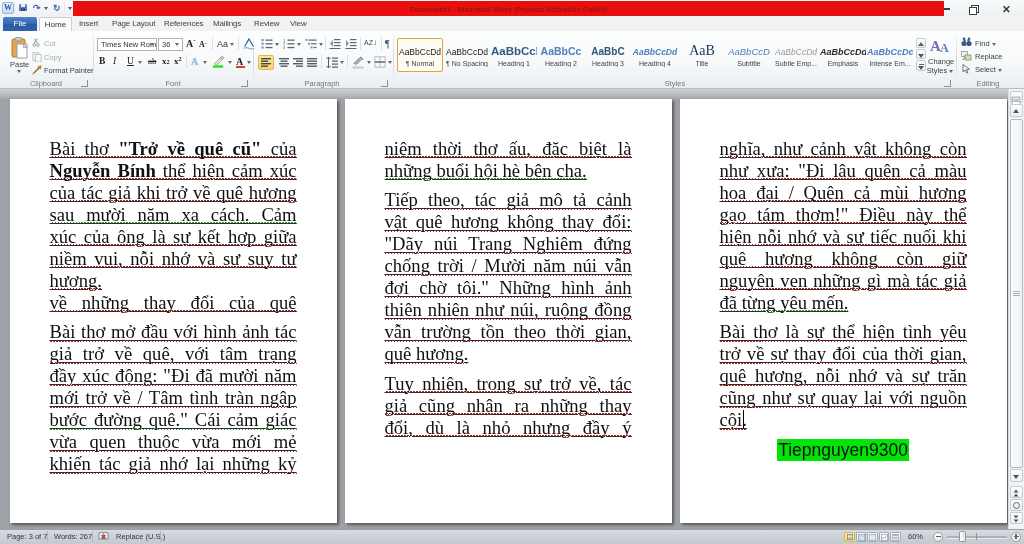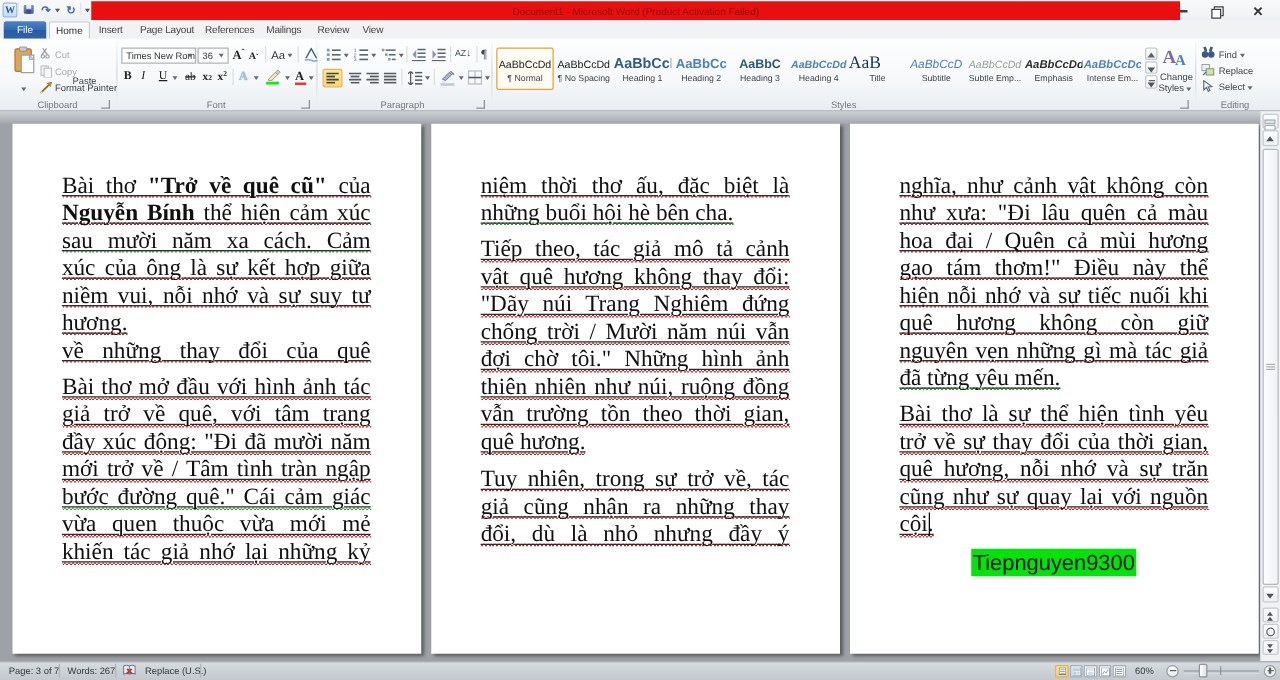--- a/index.html
+++ b/index.html
@@ -89,21 +89,21 @@
 <div class="abs dlaunch" style="left:380.5px;top:79.5px;"></div>
 <div class="abs dlaunch" style="left:944px;top:79.5px;"></div>
 
 <div class="abs" style="left:8px;top:37px;width:24px;height:40px;"></div>
 <svg class="abs" style="left:9px;top:37px;" width="20" height="22" viewBox="0 0 20 22">
  <rect x="3" y="2" width="13" height="18" rx="1.5" fill="#e2a355" stroke="#b07a30" stroke-width="1"></rect>
  <rect x="6.5" y="0.5" width="6" height="3.5" rx="1" fill="#c9c9c9" stroke="#8c8c8c" stroke-width="0.8"></rect>
  <path d="M8 7 L18 7 L18 21 L8 21 Z" fill="#fdfdfd" stroke="#9aa0a6" stroke-width="1"></path>
  <path d="M14.5 7 L18 10.5 L14.5 10.5 Z" fill="#d7dbde" stroke="#9aa0a6" stroke-width="0.8"></path>
 </svg>
-<div class="abs rtext" style="left:10px;top:60px;margin-left:48px;">Paste</div>
+<div class="abs rtext" style="left:10px;top:60px;">Paste</div>
 <div class="abs dd" style="left:17px;top:70px;"></div>
 <svg class="abs" style="left:32px;top:38px;" width="9" height="9" viewBox="0 0 12 12">
  <path d="M3 1 L8 8 M7 1 L2 8" stroke="#9aa0a4" stroke-width="1.4" fill="none"></path>
  <circle cx="3" cy="9.5" r="1.8" fill="none" stroke="#9aa0a4" stroke-width="1.2"></circle>
  <circle cx="8" cy="9.5" r="1.8" fill="none" stroke="#9aa0a4" stroke-width="1.2"></circle>
 </svg>
 <div class="abs rtext grayt" style="left:44px;top:39px;">Cut</div>
 <svg class="abs" style="left:32px;top:52px;" width="10" height="10" viewBox="0 0 12 12">
  <rect x="1" y="1" width="7" height="9" fill="#f2f3f4" stroke="#b9bdc1" stroke-width="1"></rect>
  <rect x="4" y="3" width="7" height="9" fill="#f7f8f8" stroke="#b9bdc1" stroke-width="1"></rect>
@@ -259,21 +259,21 @@
 <div class="abs" style="left:538px;top:37.5px;width:46px;height:34px;border-radius:2px;box-sizing:border-box;"></div>
 <div class="abs" style="left:538px;top:41px;width:46px;text-align:center;white-space:nowrap;overflow:hidden;"><span style="font-size:10.5px;font-weight:bold;color:#4f81bd;">AaBbCc</span></div>
 <div class="abs" style="left:538px;top:60px;width:46px;text-align:center;font-size:7px;color:#3f4347;white-space:nowrap;overflow:hidden;">Heading 2</div>
 <div class="abs" style="left:585px;top:37.5px;width:46px;height:34px;border-radius:2px;box-sizing:border-box;"></div>
 <div class="abs" style="left:585px;top:41px;width:46px;text-align:center;white-space:nowrap;overflow:hidden;"><span style="font-size:10px;font-weight:bold;color:#2f5777;">AaBbC</span></div>
 <div class="abs" style="left:585px;top:60px;width:46px;text-align:center;font-size:7px;color:#3f4347;white-space:nowrap;overflow:hidden;">Heading 3</div>
 <div class="abs" style="left:632px;top:37.5px;width:46px;height:34px;border-radius:2px;box-sizing:border-box;"></div>
 <div class="abs" style="left:632px;top:41px;width:46px;text-align:center;white-space:nowrap;overflow:hidden;"><span style="font-size:8.5px;font-weight:bold;font-style:italic;color:#4f81bd;">AaBbCcDd</span></div>
 <div class="abs" style="left:632px;top:60px;width:46px;text-align:center;font-size:7px;color:#3f4347;white-space:nowrap;overflow:hidden;">Heading 4</div>
 <div class="abs" style="left:679px;top:37.5px;width:46px;height:34px;border-radius:2px;box-sizing:border-box;"></div>
-<div class="abs" style="left:679px;top:41px;width:46px;white-space:nowrap;overflow:hidden;"><span style="font-size:14px;color:#17365d;font-family:'Liberation Serif',serif;">AaB</span></div>
+<div class="abs" style="left:679px;top:41px;width:46px;text-align:center;white-space:nowrap;overflow:hidden;"><span style="font-size:14px;color:#17365d;font-family:'Liberation Serif',serif;">AaB</span></div>
 <div class="abs" style="left:679px;top:60px;width:46px;text-align:center;font-size:7px;color:#3f4347;white-space:nowrap;overflow:hidden;">Title</div>
 <div class="abs" style="left:726px;top:37.5px;width:46px;height:34px;border-radius:2px;box-sizing:border-box;"></div>
 <div class="abs" style="left:726px;top:41px;width:46px;text-align:center;white-space:nowrap;overflow:hidden;"><span style="font-size:9.5px;font-style:italic;color:#4f81bd;">AaBbCcD</span></div>
 <div class="abs" style="left:726px;top:60px;width:46px;text-align:center;font-size:7px;color:#3f4347;white-space:nowrap;overflow:hidden;">Subtitle</div>
 <div class="abs" style="left:773px;top:37.5px;width:46px;height:34px;border-radius:2px;box-sizing:border-box;"></div>
 <div class="abs" style="left:773px;top:41px;width:46px;text-align:center;white-space:nowrap;overflow:hidden;"><span style="font-size:8.5px;font-style:italic;color:#9a9a9a;">AaBbCcDd</span></div>
 <div class="abs" style="left:773px;top:60px;width:46px;text-align:center;font-size:7px;color:#3f4347;white-space:nowrap;overflow:hidden;">Subtle Emp...</div>
 <div class="abs" style="left:820px;top:37.5px;width:46px;height:34px;border-radius:2px;box-sizing:border-box;"></div>
 <div class="abs" style="left:820px;top:41px;width:46px;text-align:center;white-space:nowrap;overflow:hidden;"><span style="font-size:9px;font-style:italic;font-weight:bold;color:#2b2b2b;">AaBbCcDd</span></div>
 <div class="abs" style="left:820px;top:60px;width:46px;text-align:center;font-size:7px;color:#3f4347;white-space:nowrap;overflow:hidden;">Emphasis</div>
@@ -316,20 +316,21 @@
 </svg>
 <div class="abs rtext" style="left:975px;top:65px;">Select <span class="dd" style="display:inline-block;margin-bottom:0.5px;"></span></div>
 
 <div class="abs" id="docarea">
   <div class="abs topshade"></div>
   <div class="abs page" style="left:9.5px;">
     <div class="ptxt doc">
       <div class="para">
         <div class="line"><u class="sld"><span class="wv">Bài thơ <b>"Trở về quê cũ"</b> của</span></u></div>
         <div class="line"><u class="sld"><span class="wv"><b>Nguyễn Bính</b> thể hiện cảm xúc</span></u></div>
+        <div class="line"><u class="sld"><span class="wv">của tác giả khi trở về quê hương</span></u></div>
         <div class="line"><u class="sld"><span class="wv wg">sau mười năm xa cách. Cảm</span></u></div>
         <div class="line"><u class="sld"><span class="wv">xúc của ông là sự kết hợp giữa</span></u></div>
         <div class="line"><u class="sld"><span class="wv">niềm vui, nỗi nhớ và sự suy tư</span></u></div>
         <div class="line last"><u class="sld"><span class="wv">hương.</span></u></div>
         <div class="line"><u class="sld"><span class="wv">về những thay đổi của quê</span></u></div>
       </div>
       <div class="para">
         <div class="line"><u class="sld"><span class="wv">Bài thơ mở đầu với hình ảnh tác</span></u></div>
         <div class="line"><u class="sld"><span class="wv">giả trở về quê, với tâm trạng</span></u></div>
         <div class="line"><u class="sld"><span class="wv">đầy xúc động: "Đi đã mười năm</span></u></div>

